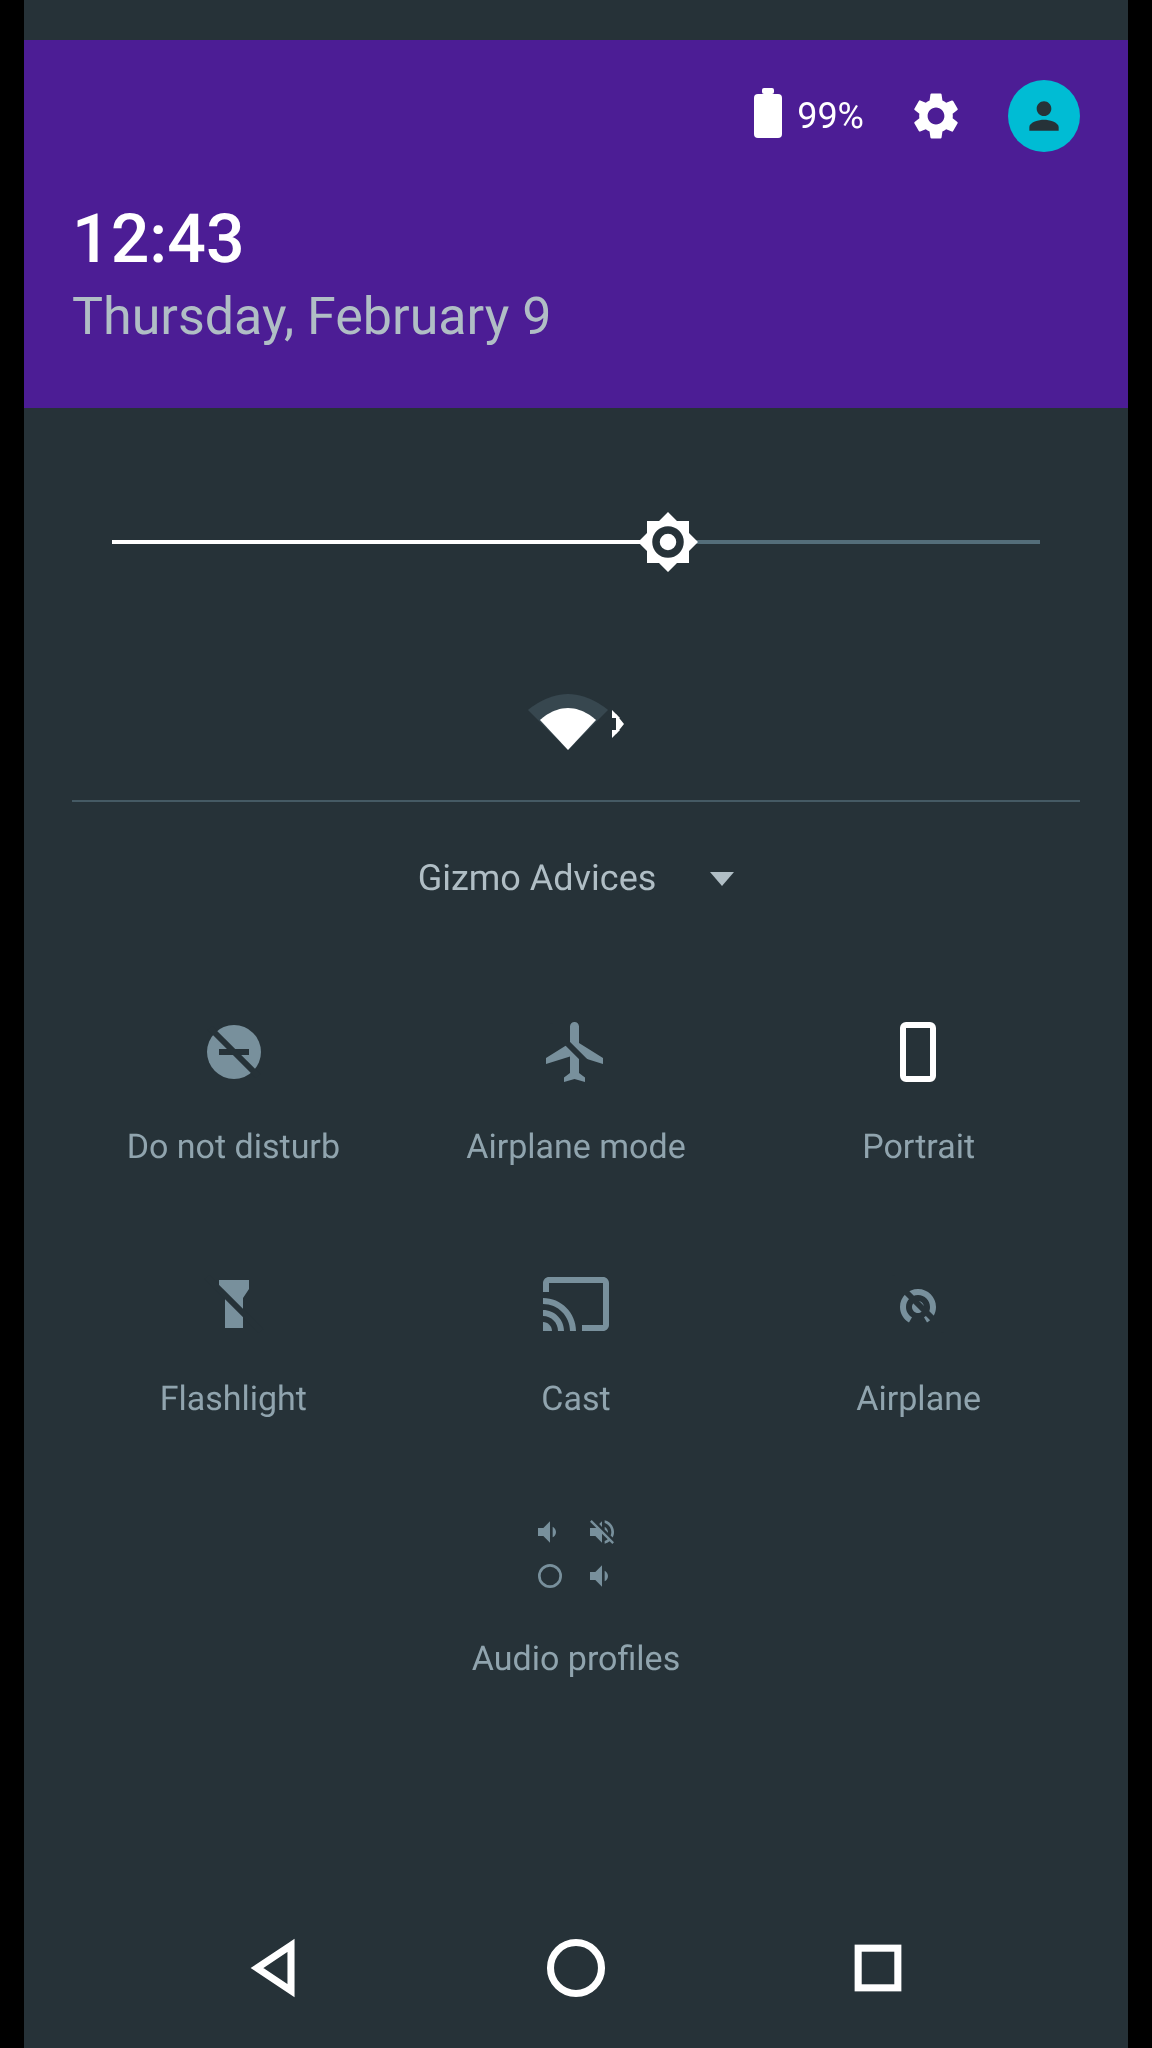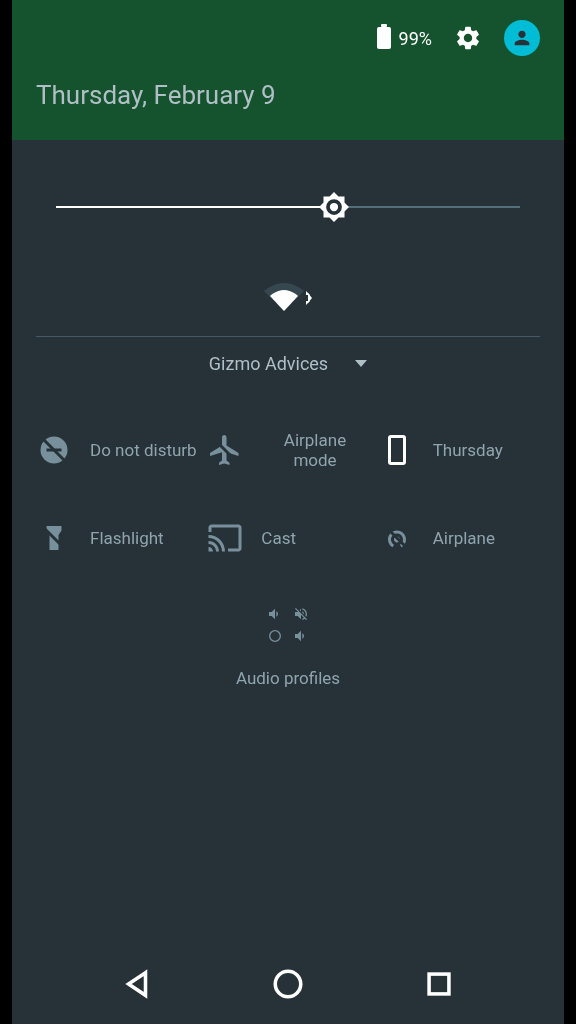--- a/index.html
+++ b/index.html
@@ -14,22 +14,23 @@
     }
     .panel {
       position: absolute;
       top: 0;
       left: 12px;
       right: 12px;
       bottom: 0;
       background: #263238;
     }
     .header {
-      background: #14532d;
+      background: #4c1d95;
       padding: 20px 24px 30px;
+      margin-top: 20px;
     }
     .status-row {
       display: flex;
       justify-content: flex-end;
       align-items: center;
       gap: 22px;
       margin-bottom: 24px;
     }
     .battery-wrap {
       display: flex;
@@ -135,30 +136,32 @@
       height: 1px;
       background: #455a64;
       margin-bottom: 16px;
     }
     .wide-tile-label-row {
       display: flex;
       align-items: center;
       gap: 27px;
       font-size: 18px;
       color: #b0bec5;
+      margin-top: 12px;
     }
     .chevron { width: 0; height: 0; border-left: 6px solid transparent; border-right: 6px solid transparent; border-top: 7px solid #b0bec5; }
     .tile-grid {
       display: grid;
       grid-template-columns: repeat(3, 1fr);
       row-gap: 48px;
       column-gap: 10px;
     }
     .tile {
       display: flex;
+      flex-direction: column;
       align-items: center;
       gap: 18px;
     }
     .tile-icon {
       height: 40px;
       display: flex;
       align-items: center;
       justify-content: center;
     }
     .tile-icon svg { width: 36px; height: 36px; }
@@ -210,20 +213,21 @@
         <svg viewBox="0 0 24 24">
             <path d="M19.14,12.94c0.04-0.3,0.06-0.61,0.06-0.94c0-0.32-0.02-0.64-0.07-0.94l2.03-1.58c0.18-0.14,0.23-0.41,0.12-0.61 l-1.92-3.32c-0.12-0.22-0.37-0.29-0.59-0.22l-2.39,0.96c-0.5-0.38-1.03-0.7-1.62-0.94L14.4,2.81c-0.04-0.24-0.24-0.41-0.48-0.41 h-3.84c-0.24,0-0.43,0.17-0.47,0.41L9.25,5.35C8.66,5.59,8.12,5.92,7.63,6.29L5.24,5.33c-0.22-0.08-0.47,0-0.59,0.22L2.74,8.87 C2.62,9.08,2.66,9.34,2.86,9.48l2.03,1.58C4.84,11.36,4.8,11.69,4.8,12s0.02,0.64,0.07,0.94l-2.03,1.58 c-0.18,0.14-0.23,0.41-0.12,0.61l1.92,3.32c0.12,0.22,0.37,0.29,0.59,0.22l2.39-0.96c0.5,0.38,1.03,0.7,1.62,0.94l0.36,2.54 c0.05,0.24,0.24,0.41,0.48,0.41h3.84c0.24,0,0.44-0.17,0.47-0.41l0.36-2.54c0.59-0.24,1.13-0.56,1.62-0.94l2.39,0.96 c0.22,0.08,0.47,0,0.59-0.22l1.92-3.32c0.12-0.22,0.07-0.47-0.12-0.61L19.14,12.94z M12,15.6c-1.98,0-3.6-1.62-3.6-3.6 s1.62-3.6,3.6-3.6s3.6,1.62,3.6,3.6S13.98,15.6,12,15.6z"></path>
           </svg>
       </div>
       <div class="avatar">
         <svg viewBox="0 0 24 24">
             <path d="M12 12c2.21 0 4-1.79 4-4s-1.79-4-4-4-4 1.79-4 4 1.79 4 4 4zm0 2c-2.67 0-8 1.34-8 4v2h16v-2c0-2.66-5.33-4-8-4z"></path>
           </svg>
       </div>
     </div>
+    <div class="clock">12:43</div>
     <div class="date">Thursday, February 9</div>
   </div>
 
   <div class="content">
     <div class="brightness">
       <div class="brightness-track"></div>
       <div class="brightness-fill" style="width:60%"></div>
       <div class="brightness-thumb" style="left:60%">
         <svg viewBox="0 0 24 24">
             <path fill="#fff" d="M12 2 L15 5 L19 5 L19 9 L22 12 L19 15 L19 19 L15 19 L12 22 L9 19 L5 19 L5 15 L2 12 L5 9 L5 5 L9 5 Z"></path>
@@ -271,21 +275,21 @@
         </div>
         <div class="tile-label">Airplane mode</div>
       </div>
       <div class="tile active">
         <div class="tile-icon">
           <svg viewBox="0 0 24 24">
               <rect x="7" y="3" width="10" height="18" rx="1" fill="none" stroke="#fff" stroke-width="2"></rect>
               <rect x="9" y="5" width="6" height="12" fill="none"></rect>
             </svg>
         </div>
-        <div class="tile-label">Thursday</div>
+        <div class="tile-label">Portrait</div>
       </div>
       <div class="tile inactive">
         <div class="tile-icon">
           <svg viewBox="0 0 24 24">
               <path d="M7 4h10v3l-2 3v10h-6V10L7 7z"></path>
               <line x1="3" y1="3" x2="21" y2="21" stroke="#263238" stroke-width="2"></line>
             </svg>
         </div>
         <div class="tile-label">Flashlight</div>
       </div>

